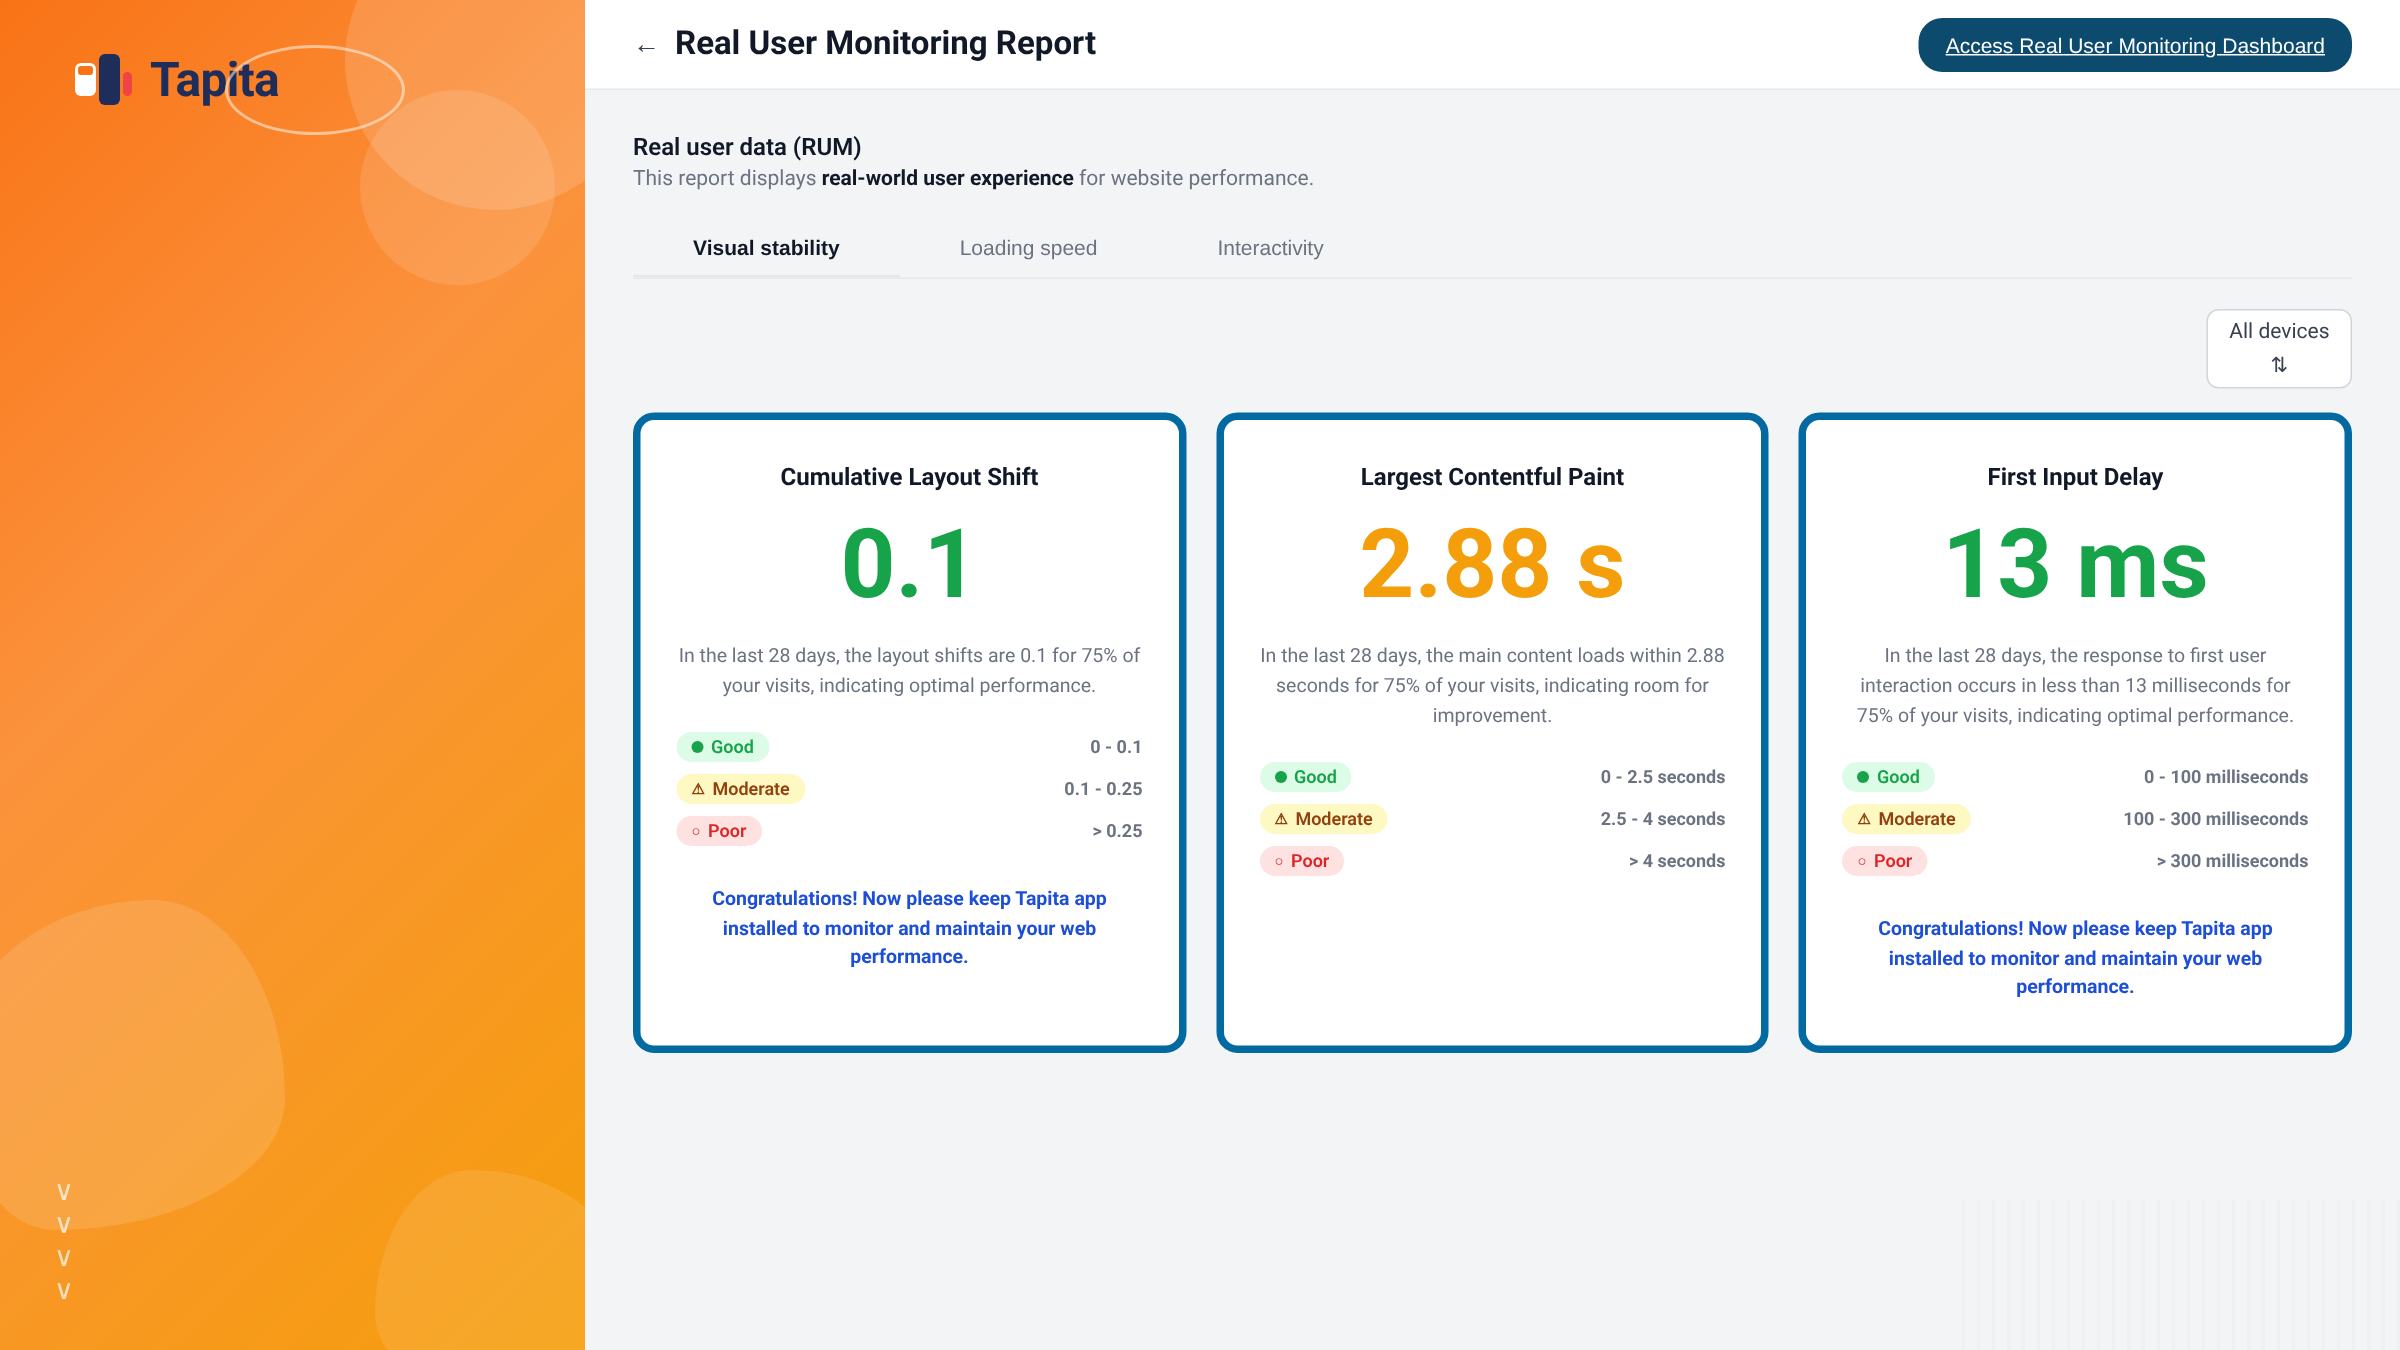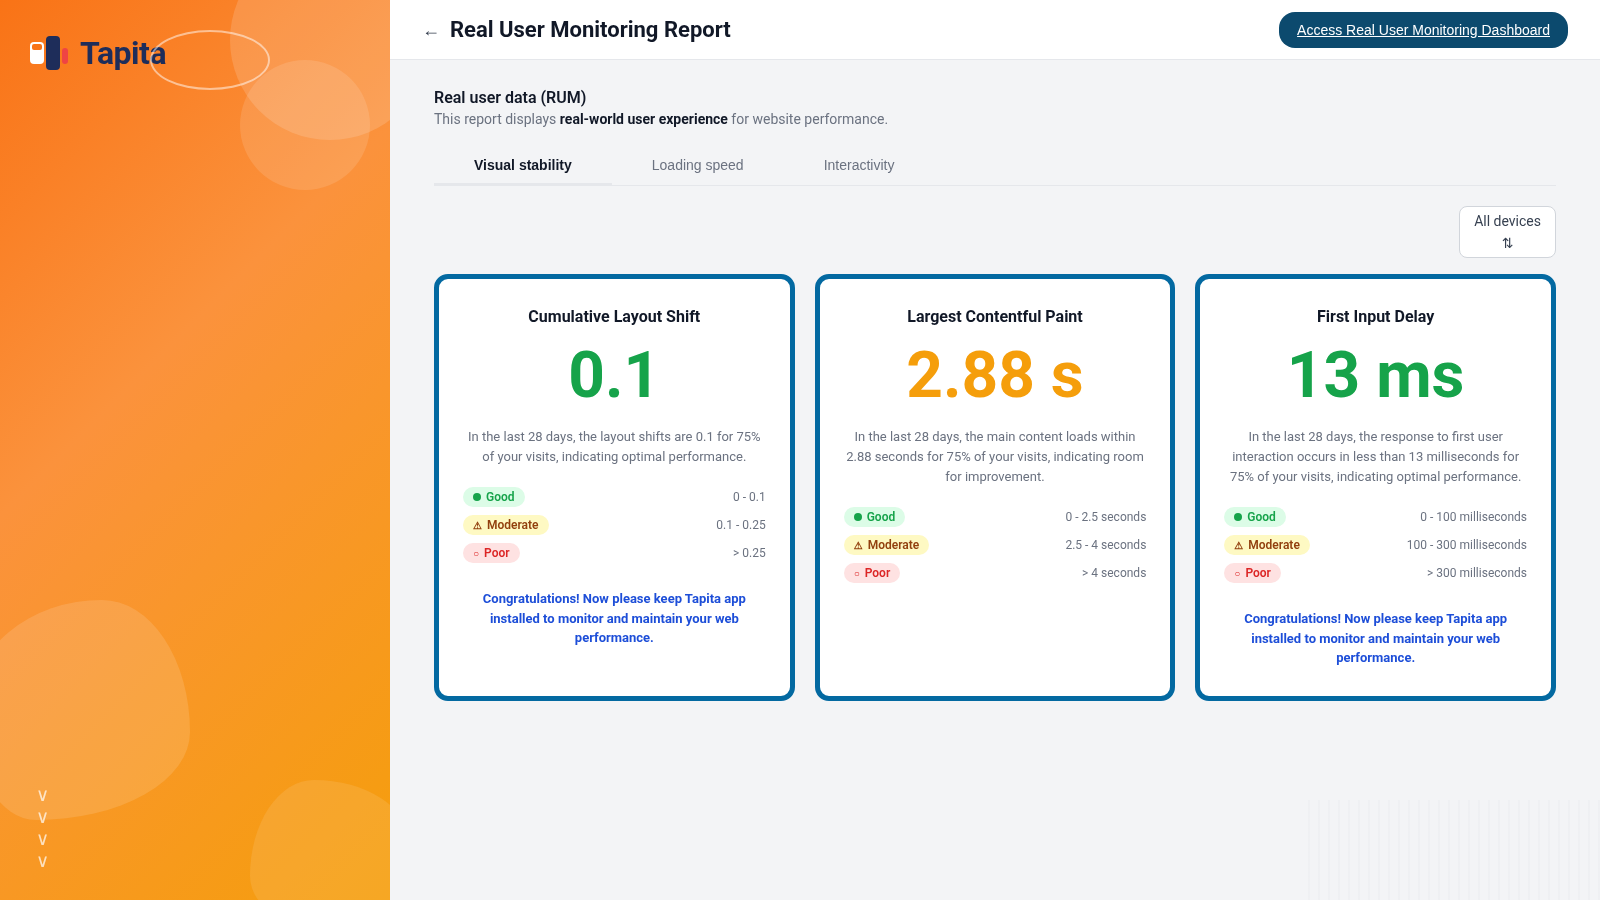--- a/index.html
+++ b/index.html
@@ -14,21 +14,21 @@
     
     .left-panel {
       width: 390px;
       height: 900px;
       background: linear-gradient(135deg, #f97316 0%, #fb923c 40%, #f59e0b 100%);
       position: relative;
       flex-shrink: 0;
       overflow: hidden;
       display: flex;
       flex-direction: row;
-      padding: 32px 28px;
+      padding: 32px 48px;
     }
 
     .left-panel::before {
       content: '';
       position: absolute;
       top: -60px;
       right: -40px;
       width: 200px;
       height: 200px;
       background: rgba(255,255,255,0.15);
@@ -158,21 +158,21 @@
       padding: 10px 18px;
       font-size: 14px;
       font-weight: 500;
       cursor: pointer;
       white-space: nowrap;
       text-decoration: underline;
     }
 
     .content-area {
       flex: 1;
-      padding: 28px 44px;
+      padding: 28px 32px;
       overflow-y: auto;
     }
 
     .rum-header {
       margin-bottom: 20px;
     }
 
     .rum-header-title {
       font-size: 16px;
       font-weight: 600;
@@ -331,21 +331,21 @@
       font-size: 10px;
     }
 
     .poor-icon {
       font-size: 10px;
     }
 
     .rating-range {
       font-size: 12px;
       color: #6b7280;
-      font-weight: 400;
+      font-weight: 700;
     }
 
     .congrats-text {
       font-size: 13px;
       font-weight: 700;
       color: #1d4ed8;
       text-align: center;
       line-height: 1.5;
     }
 

